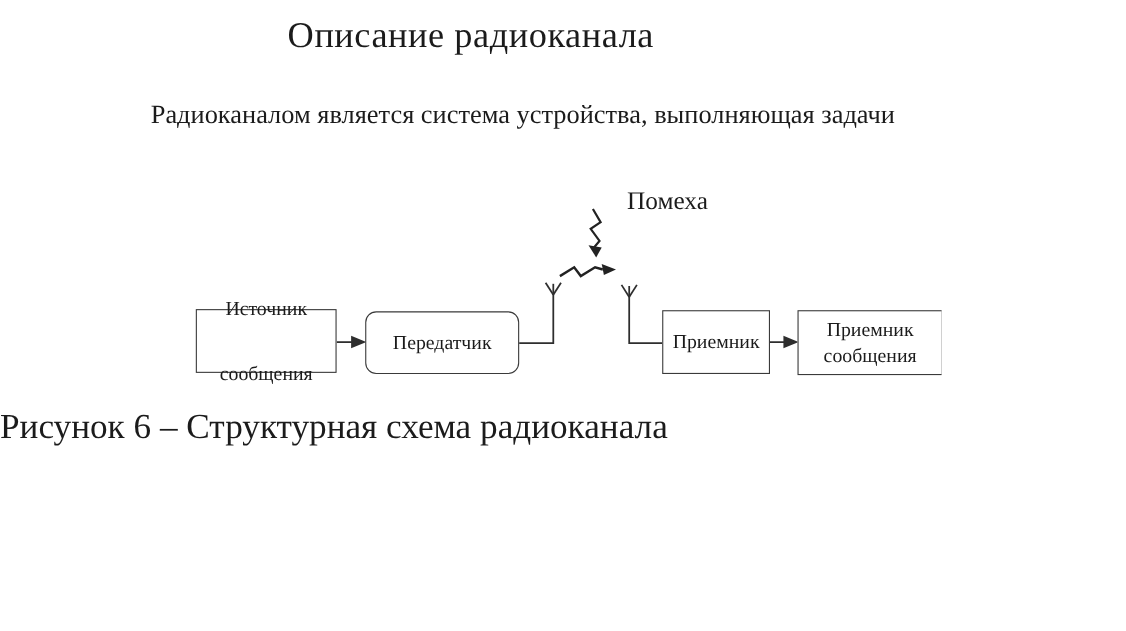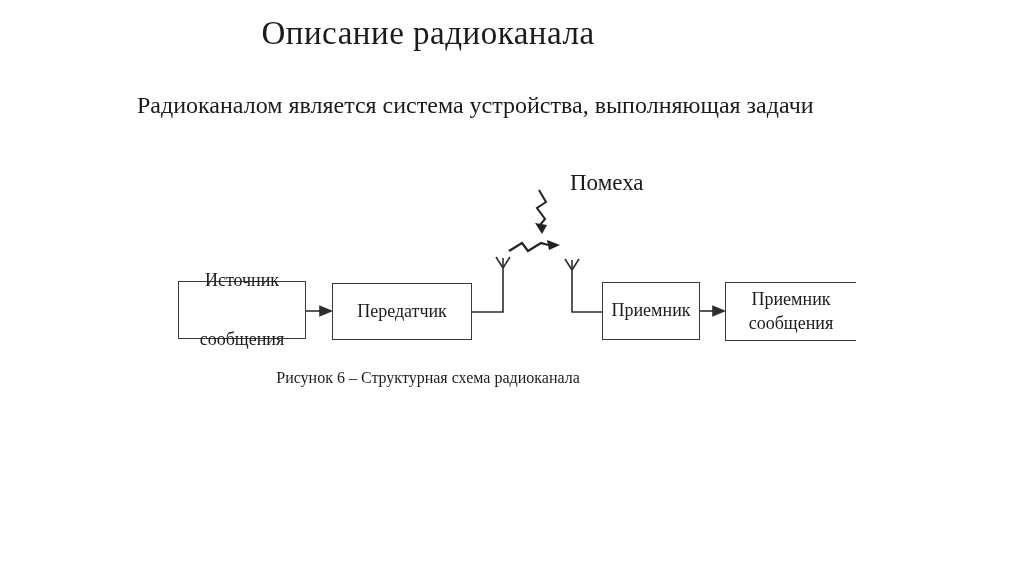--- a/index.html
+++ b/index.html
@@ -22,29 +22,29 @@
   .body-text .line { white-space: nowrap; }
   .body-text .line.indent { padding-left: 76px; }
   .diagram-box {
     position: absolute; box-sizing: border-box;
     border: 1.6px solid #3a3a3a; background: #ffffff;
     display: flex; flex-direction: column;
     align-items: center; justify-content: center;
     font-size: 18px; line-height: 1.3; text-align: center;
   }
   #box-source      { left: 178px; top: 281px; width: 128px; height: 58px; gap: 36px; }
-  #box-transmitter { left: 332px; top: 283px; width: 140px; height: 57px; }
+  #box-transmitter { left: 332px; top: 283px; width: 140px; height: 57px; border-radius: 10px; }
   #box-receiver    { left: 602px; top: 282px; width:  98px; height: 58px; }
   #box-sink        { left: 725px; top: 282px; width: 132px; height: 59px; }
   .noise-label {
     position: absolute; left: 570px; top: 170px; font-size: 23px;
   }
   .caption {
     position: absolute; top: 369px; left: 0; width: 100%;
-    text-align: center; font-size: 16px;
+    text-align: left; font-size: 32px;
   }
   .page-number {
     position: absolute; left: 953px; top: 531px;
     font-size: 19px; color: #8e8e8e;
   }
   svg.overlay {
     position: absolute; left: 0; top: 0;
     width: 1024px; height: 574px; pointer-events: none;
   }
 </style>

